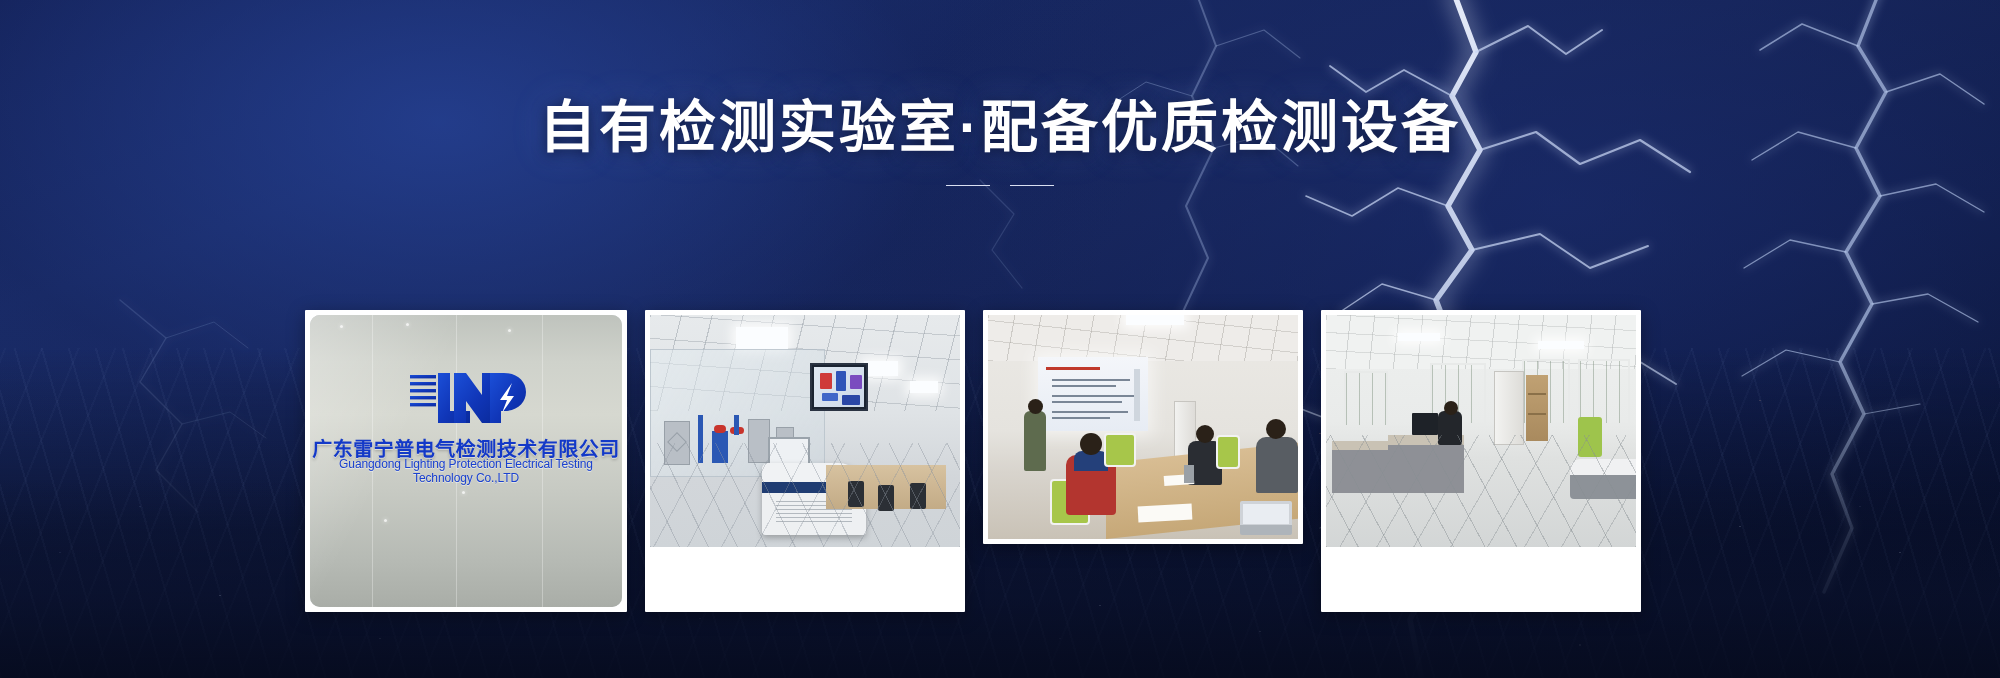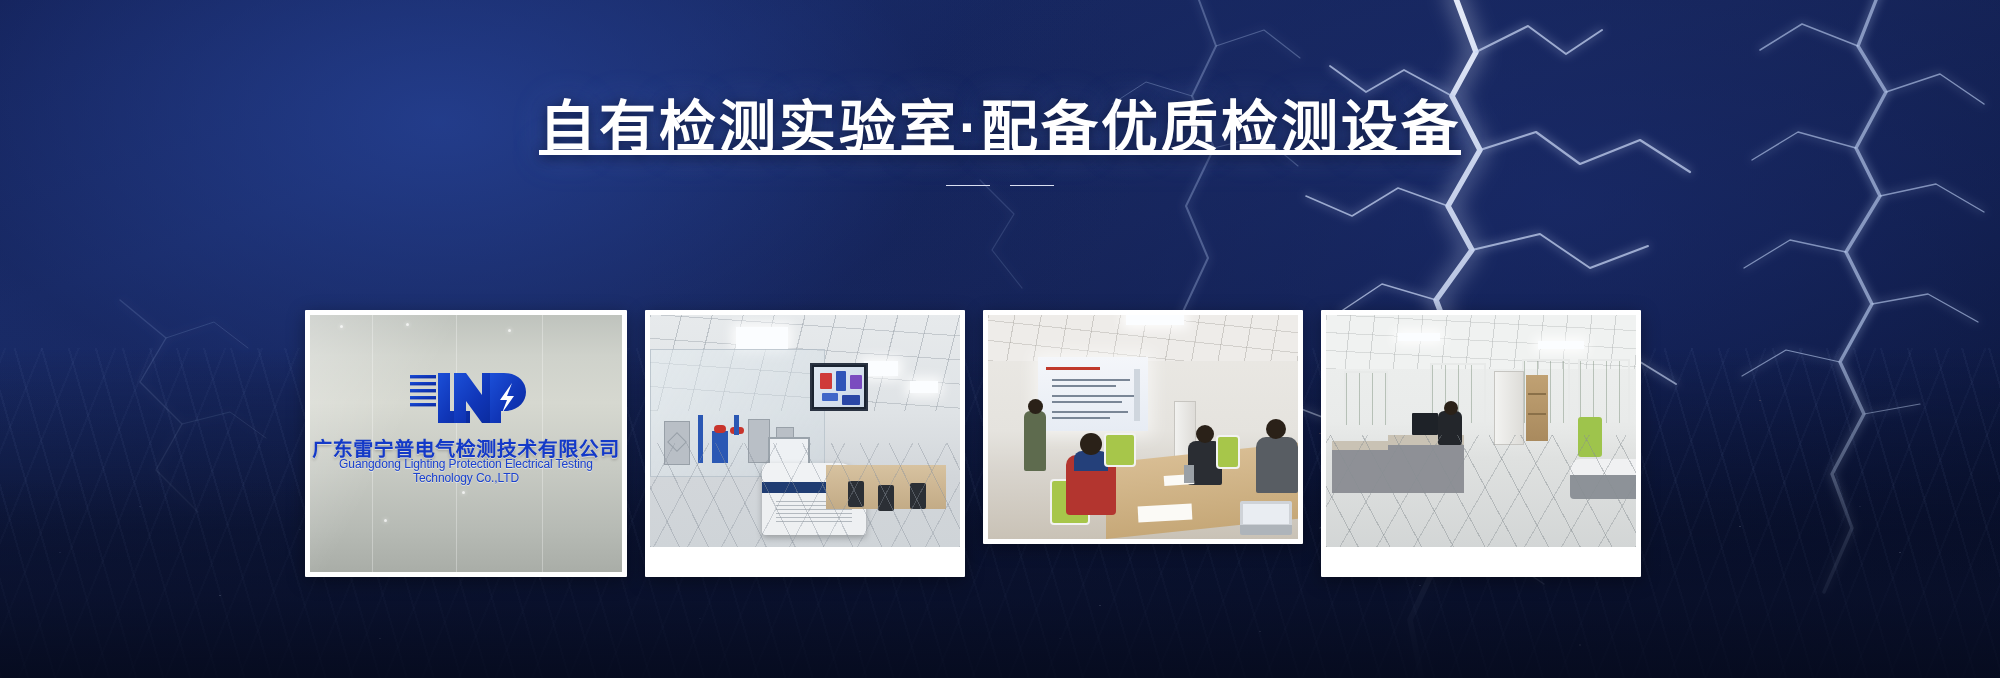--- a/index.html
+++ b/index.html
@@ -81,37 +81,36 @@
   .lightning { position:absolute; inset:0; pointer-events:none; }
   .lightning svg { position:absolute; top:0; left:0; width:2000px; height:678px; }
 
   
   .hero-copy { position:absolute; left:0; right:0; top:96px; text-align:center; }
 
   .headline {
     font-size:57px; font-weight:700; color:#ffffff; letter-spacing:3px;
     line-height:1.1; white-space:nowrap;
     text-shadow:0 2px 14px rgba(8,16,48,.85), 0 0 34px rgba(120,160,255,.30);
-    text-decoration:underline;
   }
   .sub-row { margin-top:26px; display:flex; align-items:center; justify-content:center; gap:20px; }
   .rule { width:44px; height:1.5px; background:rgba(235,240,255,.92); }
   .subtitle {
     font-size:21px; font-weight:400; color:#f2f5ff; letter-spacing:1.6px;
     white-space:nowrap; text-shadow:0 1px 8px rgba(8,16,48,.7);
   }
 
   
   .photo-strip { position:absolute; left:305px; top:310px; display:flex; gap:18px; }
   .photo-frame {
     background:#ffffff; padding:5px; border-radius:1px;
     box-shadow:0 4px 18px rgba(0,0,0,.35);
   }
   .photo { position:relative; overflow:hidden; background:#c9cdd2; }
-  .p1 .photo { width:312px; height:257px; }
+  .p1 .photo { width:312px; height:292px;border-radius:10px; }
   .p2 .photo { width:310px; height:232px; }
   .p3 .photo { width:310px; height:224px; }
   .p4 .photo { width:310px; height:232px; }
   .p3 { align-self:flex-start; }
 
   
   .wall {
     position:absolute; inset:0;
     background:
       linear-gradient(118deg, rgba(255,255,255,.30) 0%, rgba(255,255,255,0) 34%),

